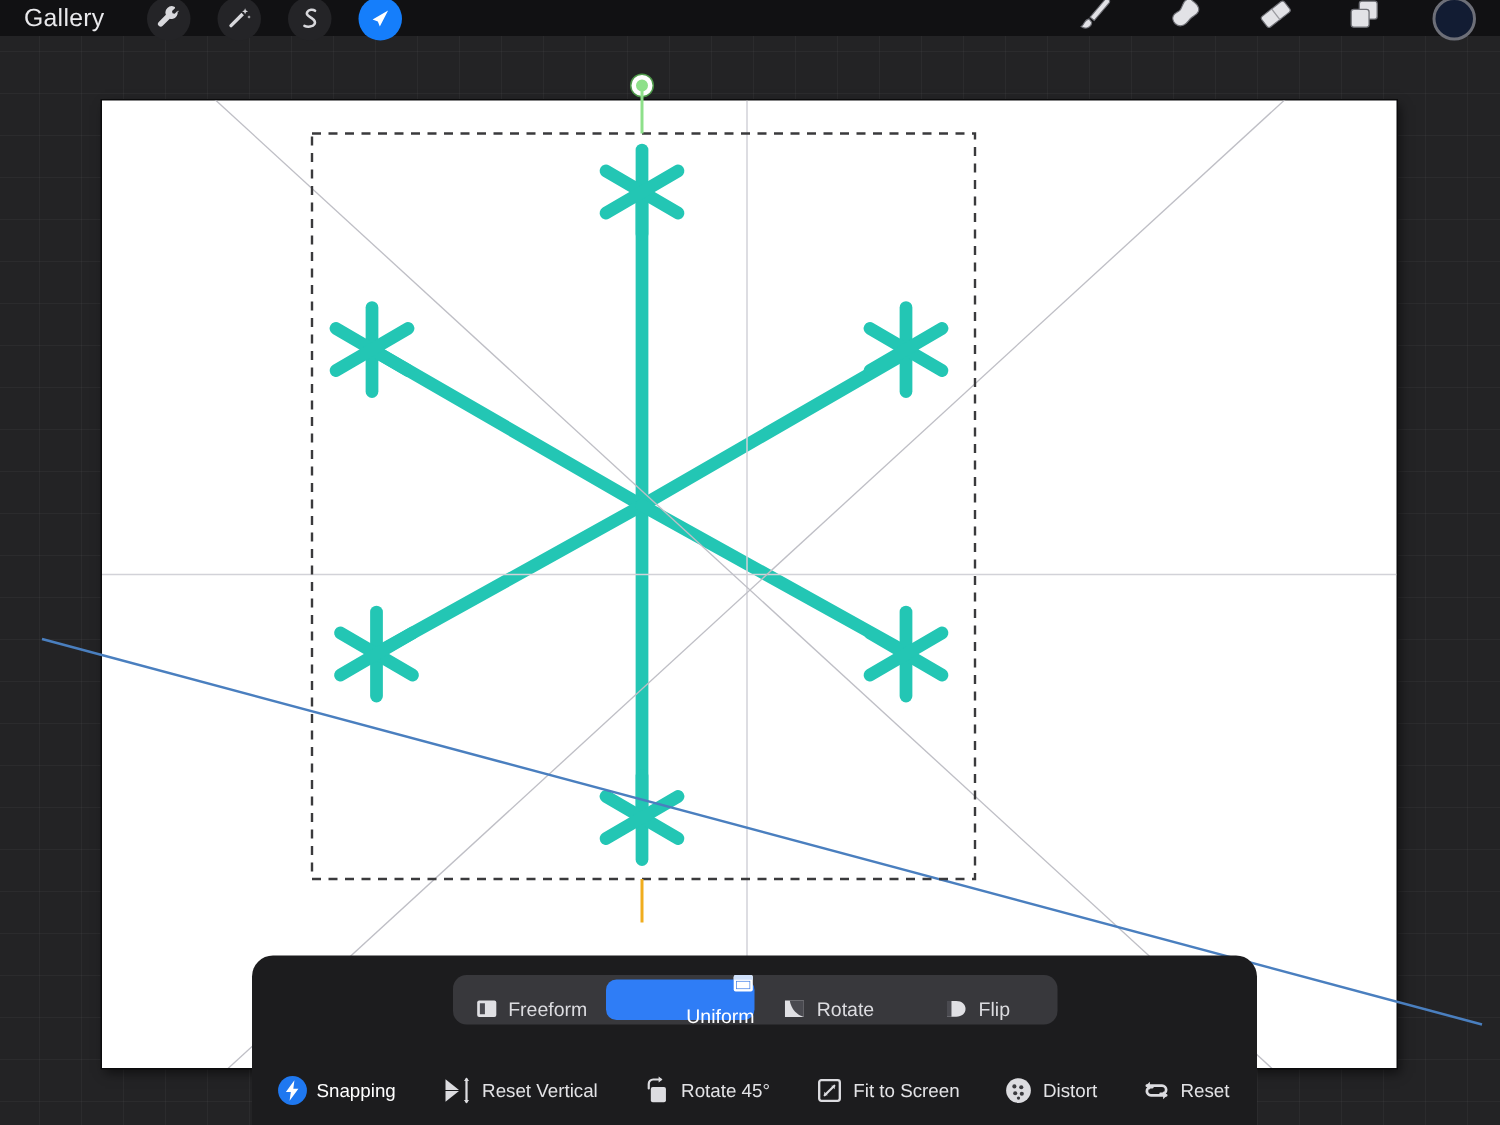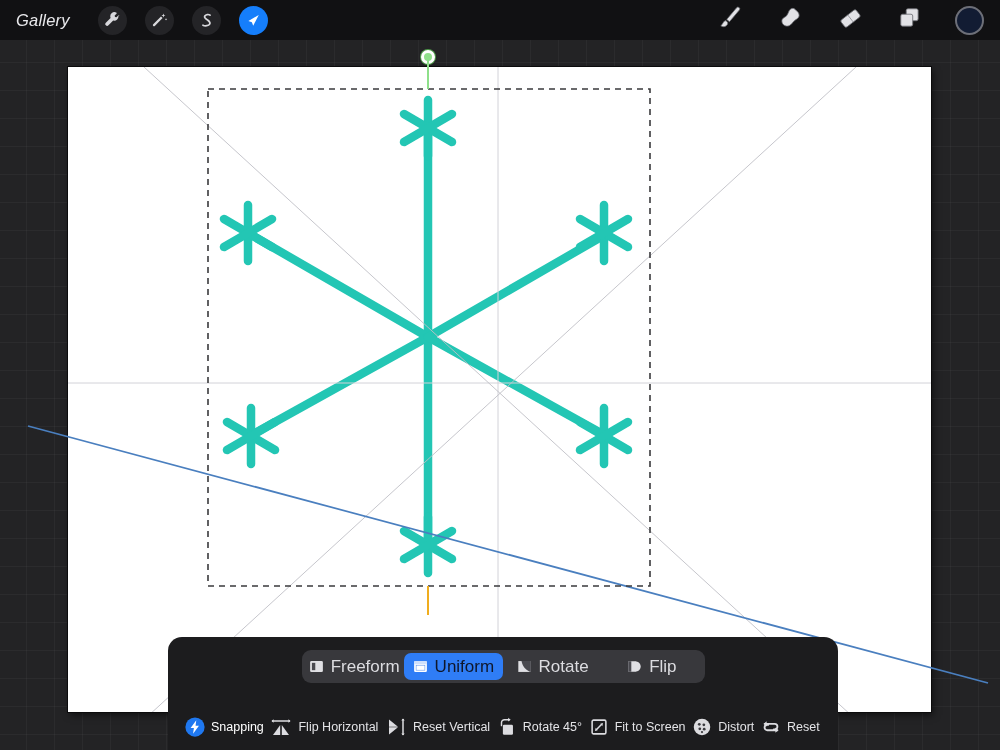--- a/index.html
+++ b/index.html
@@ -17,25 +17,24 @@
       linear-gradient(to right, rgba(255,255,255,0.035) 1px, transparent 1px),
       linear-gradient(to bottom, rgba(255,255,255,0.035) 1px, transparent 1px);
     background-size: 28px 28px;
     background-position: -2px 6px;
     overflow: hidden;
   }
 
   
   #topbar {
     position: absolute; top: 0; left: 0;
-    width: 1000px; height: 40px;
+    width: 1000px; height: 24px;
     background: #111113;
     display: flex; align-items: center;
     z-index: 40;
-    font-style: italic;
   }
   #topbar-left { display: flex; align-items: center; gap: 0px; padding-left: 14px; }
   #gallery-btn {
     color: #e9e9ec; font-size: 16.5px; letter-spacing: .2px;
     padding: 2px 10px 2px 2px; cursor: pointer;
   }
   .tool-circle {
     width: 29px; height: 29px; border-radius: 50%;
     background: #242427;
     display: flex; align-items: center; justify-content: center;
@@ -95,24 +94,24 @@
     z-index: 50;
     padding-top: 13px;
   }
   #segmented {
     width: 403px; height: 33px; margin: 0 auto;
     background: #38383c; border-radius: 9px;
     display: flex; align-items: center; padding: 3px;
   }
   .seg {
     flex: 1; height: 27px; border-radius: 7px;
-    display: flex; align-items: center; justify-content: center;
-    gap: 7px; color: #dcdce0; font-size: 17px; cursor: pointer;
-  }
-  .seg.active { background: #2f7df6; color: #0f172a; }
+    display: flex; align-items: flex-end; justify-content: center;
+    gap: 7px; color: #dcdce0; font-size: 13px; cursor: pointer;
+  }
+  .seg.active { background: #2f7df6; color: #ffffff; flex-direction: column; }
   .seg .seg-ico { display: flex; align-items: center; }
 
   #tool-row {
     position: absolute; left: 0; bottom: 10px; width: 670px;
     display: flex; align-items: flex-end; justify-content: space-between;
     padding: 0 16px;
   }
   .tool-item {
     display: flex; flex-direction: row; align-items: center;
     gap: 5px; cursor: pointer; min-width: 62px;
@@ -333,31 +332,20 @@
       <div class="tool-item on">
         <span class="ico">
           <svg width="22" height="22" viewBox="0 0 24 24">
             <circle cx="12" cy="12" r="10.5" fill="#1f78f0"></circle>
             <path d="M13.4 4.5 7.2 13h3.6l-.9 6.4 6.4-8.7h-3.7z" fill="#ffffff"></path>
           </svg>
         </span>
         <span class="lbl">Snapping</span>
       </div>
 
-      <div class="tool-item">
-        <span class="ico">
-          <svg width="24" height="22" viewBox="0 0 24 22">
-            <path d="M3 5h18" stroke="#dcdce0" stroke-width="1.5"></path>
-            <path d="M4.6 3.3 2.4 5l2.2 1.7zM19.4 3.3 21.6 5l-2.2 1.7z" fill="#dcdce0"></path>
-            <path d="M11.2 9v10H4z" fill="#dcdce0"></path>
-            <path d="M12.8 9v10H20z" fill="#dcdce0"></path>
-          </svg>
-        </span>
-        <span class="lbl">Flip Horizontal</span>
-      </div>
 
       <div class="tool-item">
         <span class="ico">
           <svg width="24" height="22" viewBox="0 0 24 22">
             <path d="M19 3v16" stroke="#dcdce0" stroke-width="1.5"></path>
             <path d="M17.3 4.6 19 2.4l1.7 2.2zM17.3 17.4 19 19.6l1.7-2.2z" fill="#dcdce0"></path>
             <path d="M5 3.5v7.2h9z" fill="#dcdce0"></path>
             <path d="M5 18.5v-7.2h9z" fill="#dcdce0"></path>
           </svg>
         </span>

